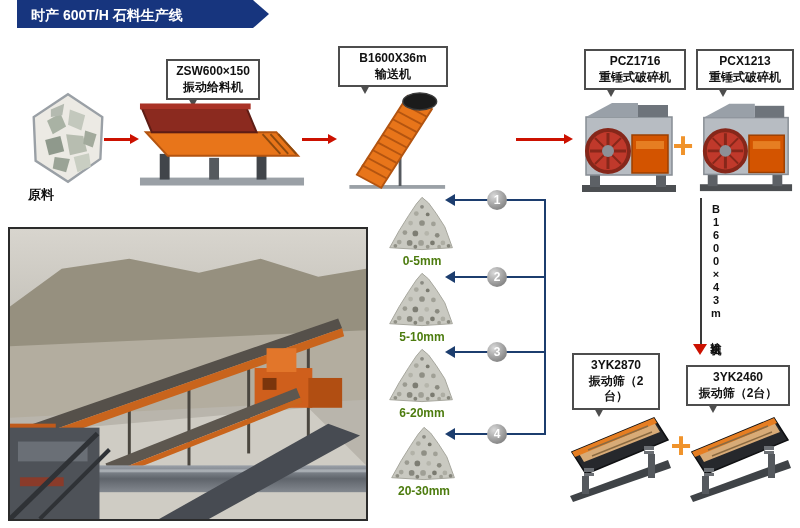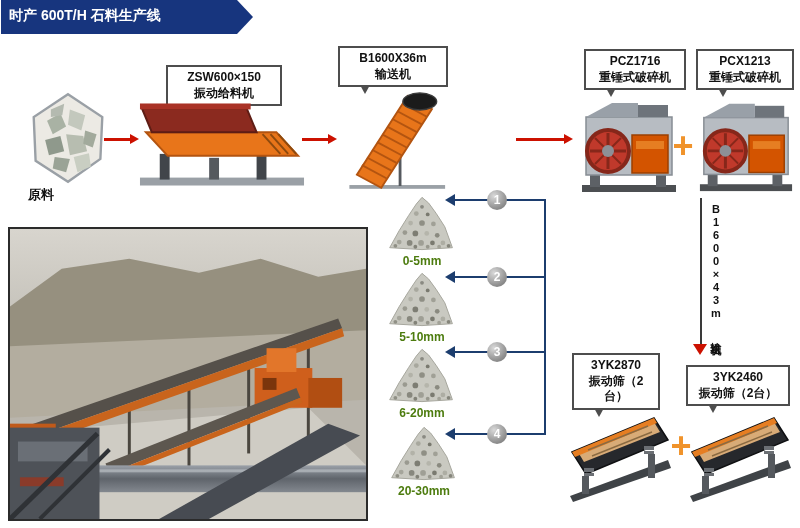--- a/index.html
+++ b/index.html
@@ -2,22 +2,22 @@
 <html><head>
 <meta charset="utf-8">
 <style>
   html,body{margin:0;padding:0;background:#fff;}
   #stage{
     position:relative;width:800px;height:528px;background:#ffffff;overflow:hidden;
     font-family:"Liberation Sans","DejaVu Sans",sans-serif;color:#111;
   }
   
   .banner{
-    position:absolute;left:1px;top:0;width:252px;height:34px;background:#17357e;
-    color:#fff;font-size:14px;font-weight:bold;line-height:30px;padding-left:8px;
+    position:absolute;left:17px;top:0;width:252px;height:28px;background:#17357e;
+    color:#fff;font-size:14px;font-weight:bold;line-height:30px;padding-left:14px;
     box-sizing:border-box;
     clip-path:polygon(0 0, calc(100% - 16px) 0, 100% 50%, calc(100% - 16px) 100%, 0 100%);
   }
   
   .label-box{
     position:absolute;background:#fff;border:2px solid #4d4d4d;box-sizing:border-box;
     text-align:center;font-size:12px;font-weight:bold;line-height:1.3;padding:3px 4px;color:#111;
   }
   .label-box::after{
     content:'';position:absolute;left:20px;bottom:-9px;width:0;height:0;
@@ -140,21 +140,21 @@
     <polygon points="40,44 58,46 62,62 44,66" fill="#b7bdb0"></polygon>
     <polygon points="28,68 44,70 40,84 26,80" fill="#9aa396"></polygon>
     <polygon points="48,68 64,64 66,78 52,84" fill="#c9cec2"></polygon>
     <polygon points="60,40 72,44 68,58 58,54" fill="#a2aa9c"></polygon>
     <polygon points="24,18 38,12 36,24 24,26" fill="#b4bab0"></polygon>
   </svg>
   <div class="raw-label">原料</div>
 
   <div class="arrow-r" style="left:104px;top:138px;width:26px"></div>
 
-  <div class="label-box" style="left:166px;top:65px;width:116px">
+  <div class="label-box" style="left:166px;top:59px;width:94px">
     <span>ZSW600×150</span>
     <span>振动给料机</span>
   </div>
   <svg class="abs" style="left:138px;top:98px" width="168" height="92" viewBox="0 0 170 92">
     <rect x="2" y="80" width="166" height="8" fill="#9aa0a6"></rect>
     <rect x="22" y="56" width="10" height="26" fill="#41454a"></rect>
     <rect x="120" y="58" width="10" height="24" fill="#41454a"></rect>
     <rect x="72" y="60" width="10" height="22" fill="#55595e"></rect>
     <polygon points="8,34 140,34 162,58 30,58" fill="#e8751a" stroke="#b35410" stroke-width="2"></polygon>
     <line x1="126" y1="36" x2="144" y2="56" stroke="#8e4a0e" stroke-width="2"></line>

